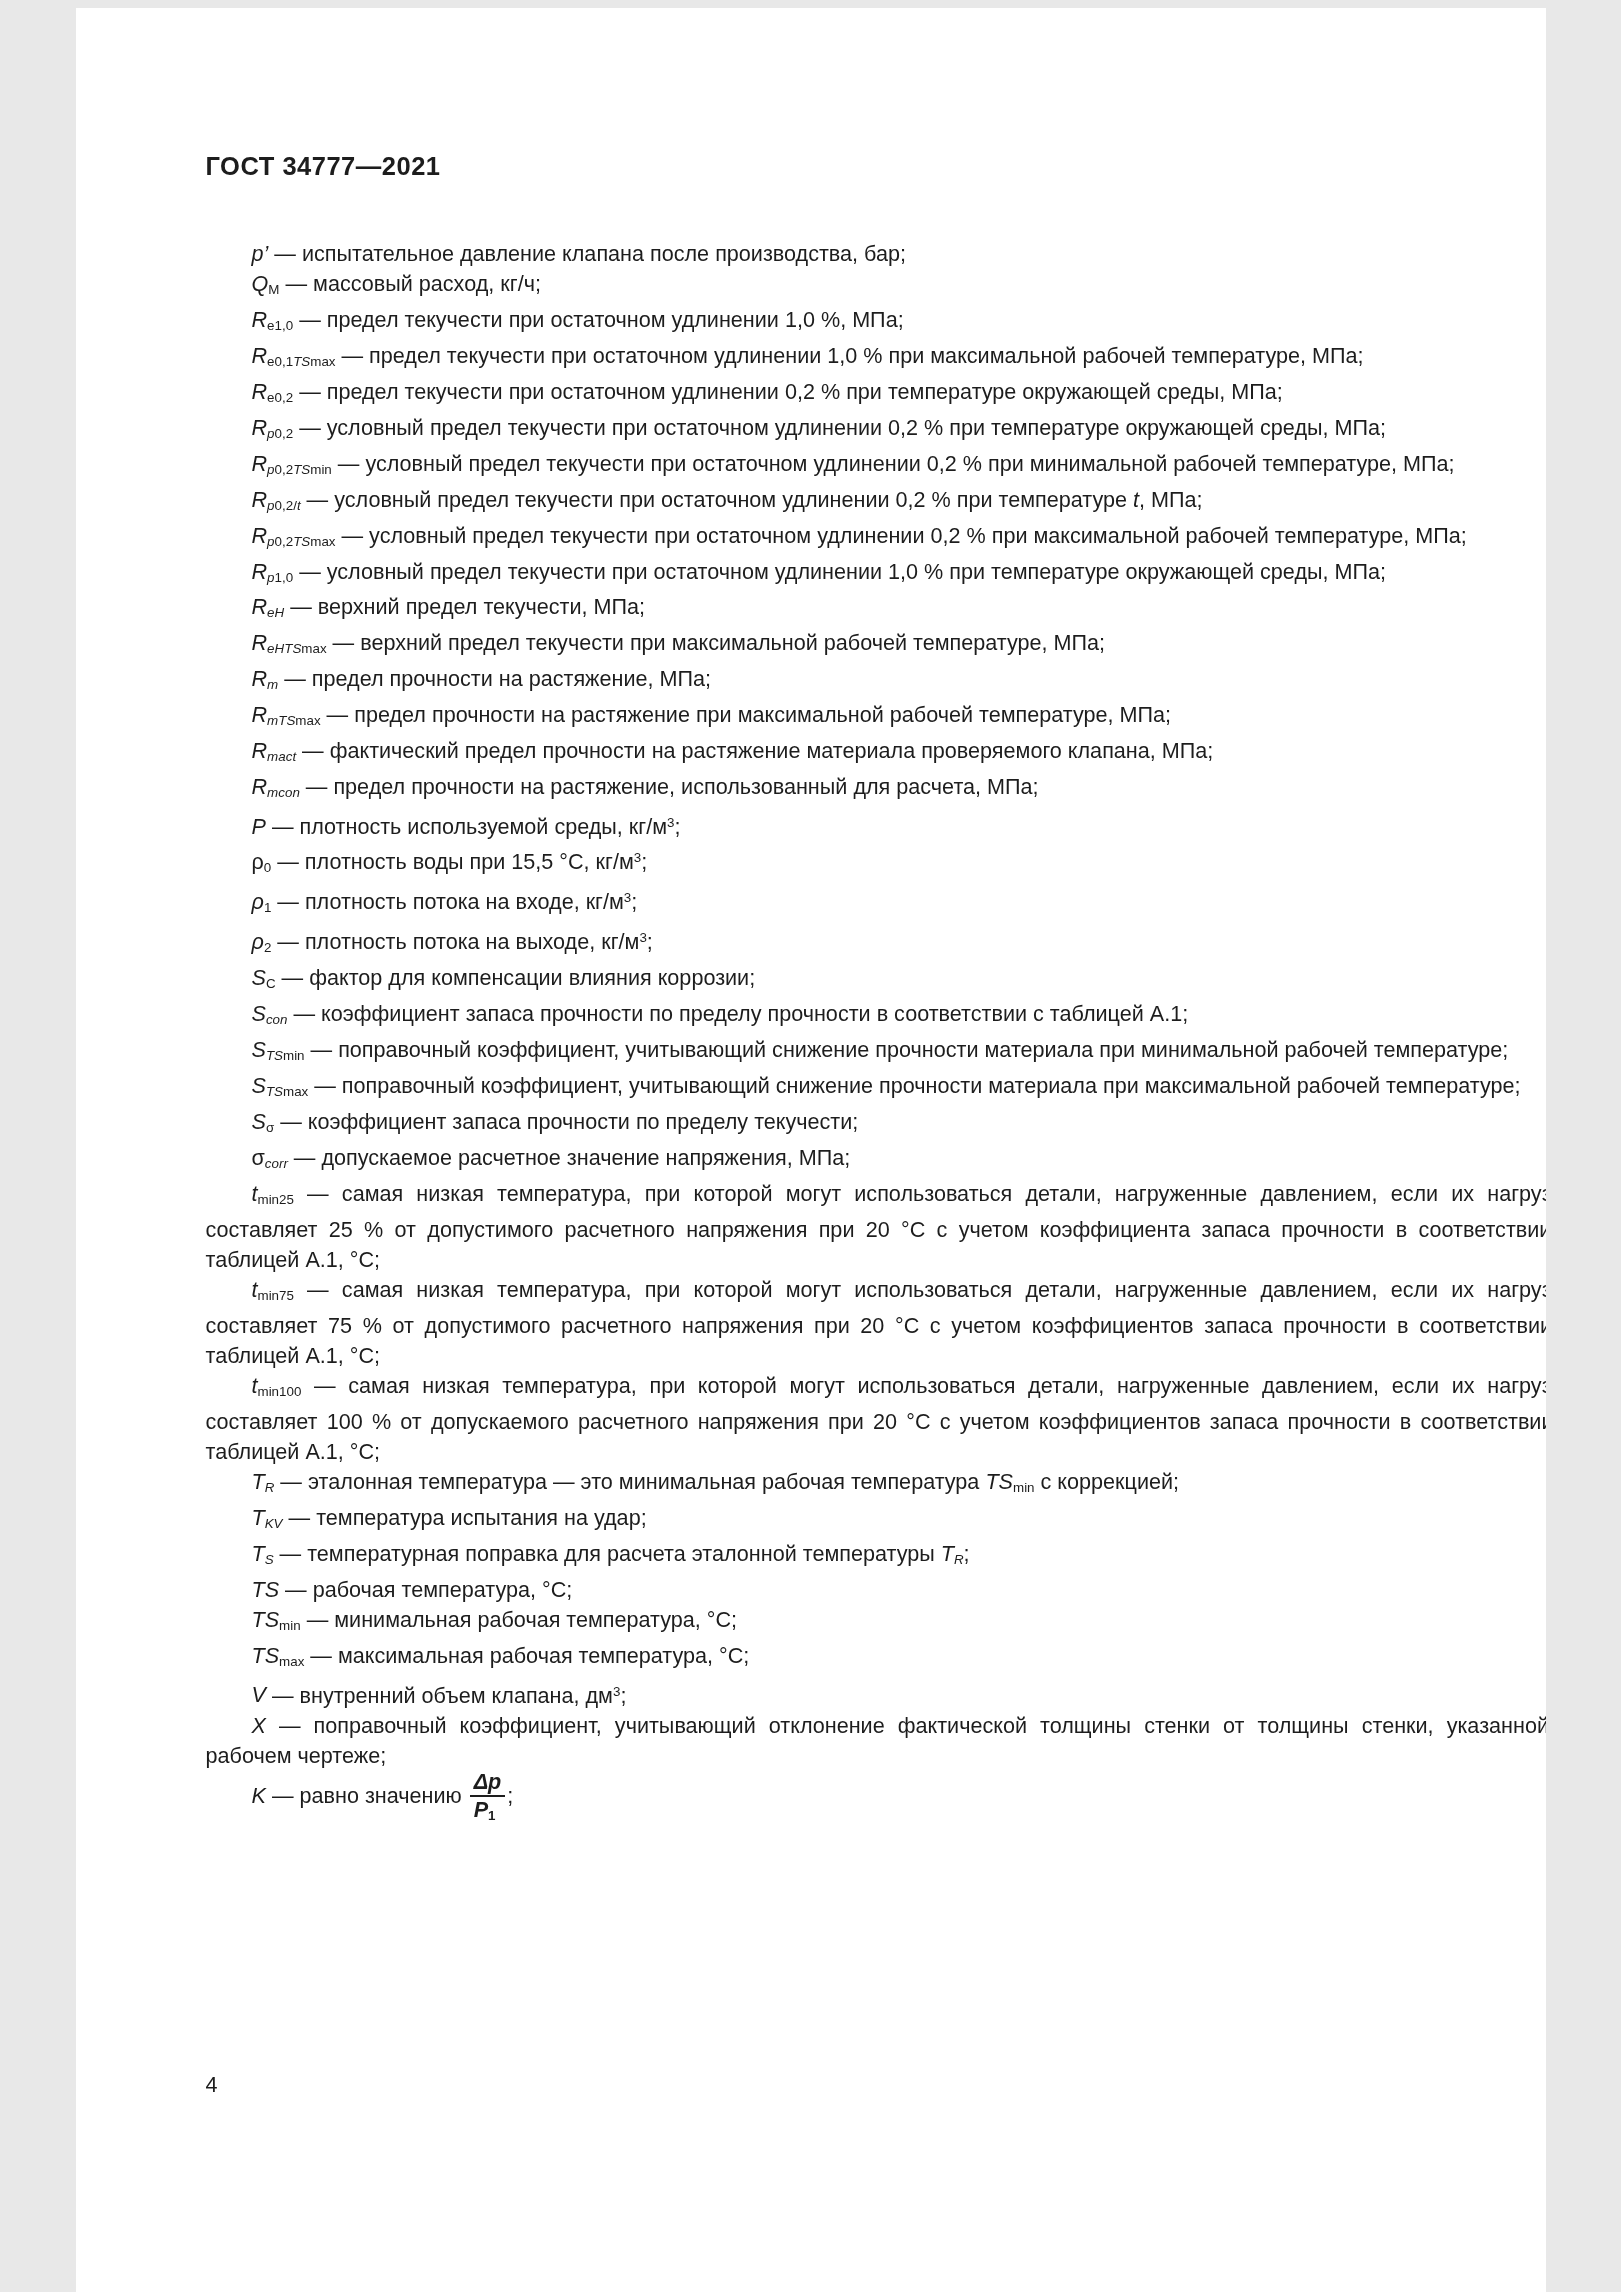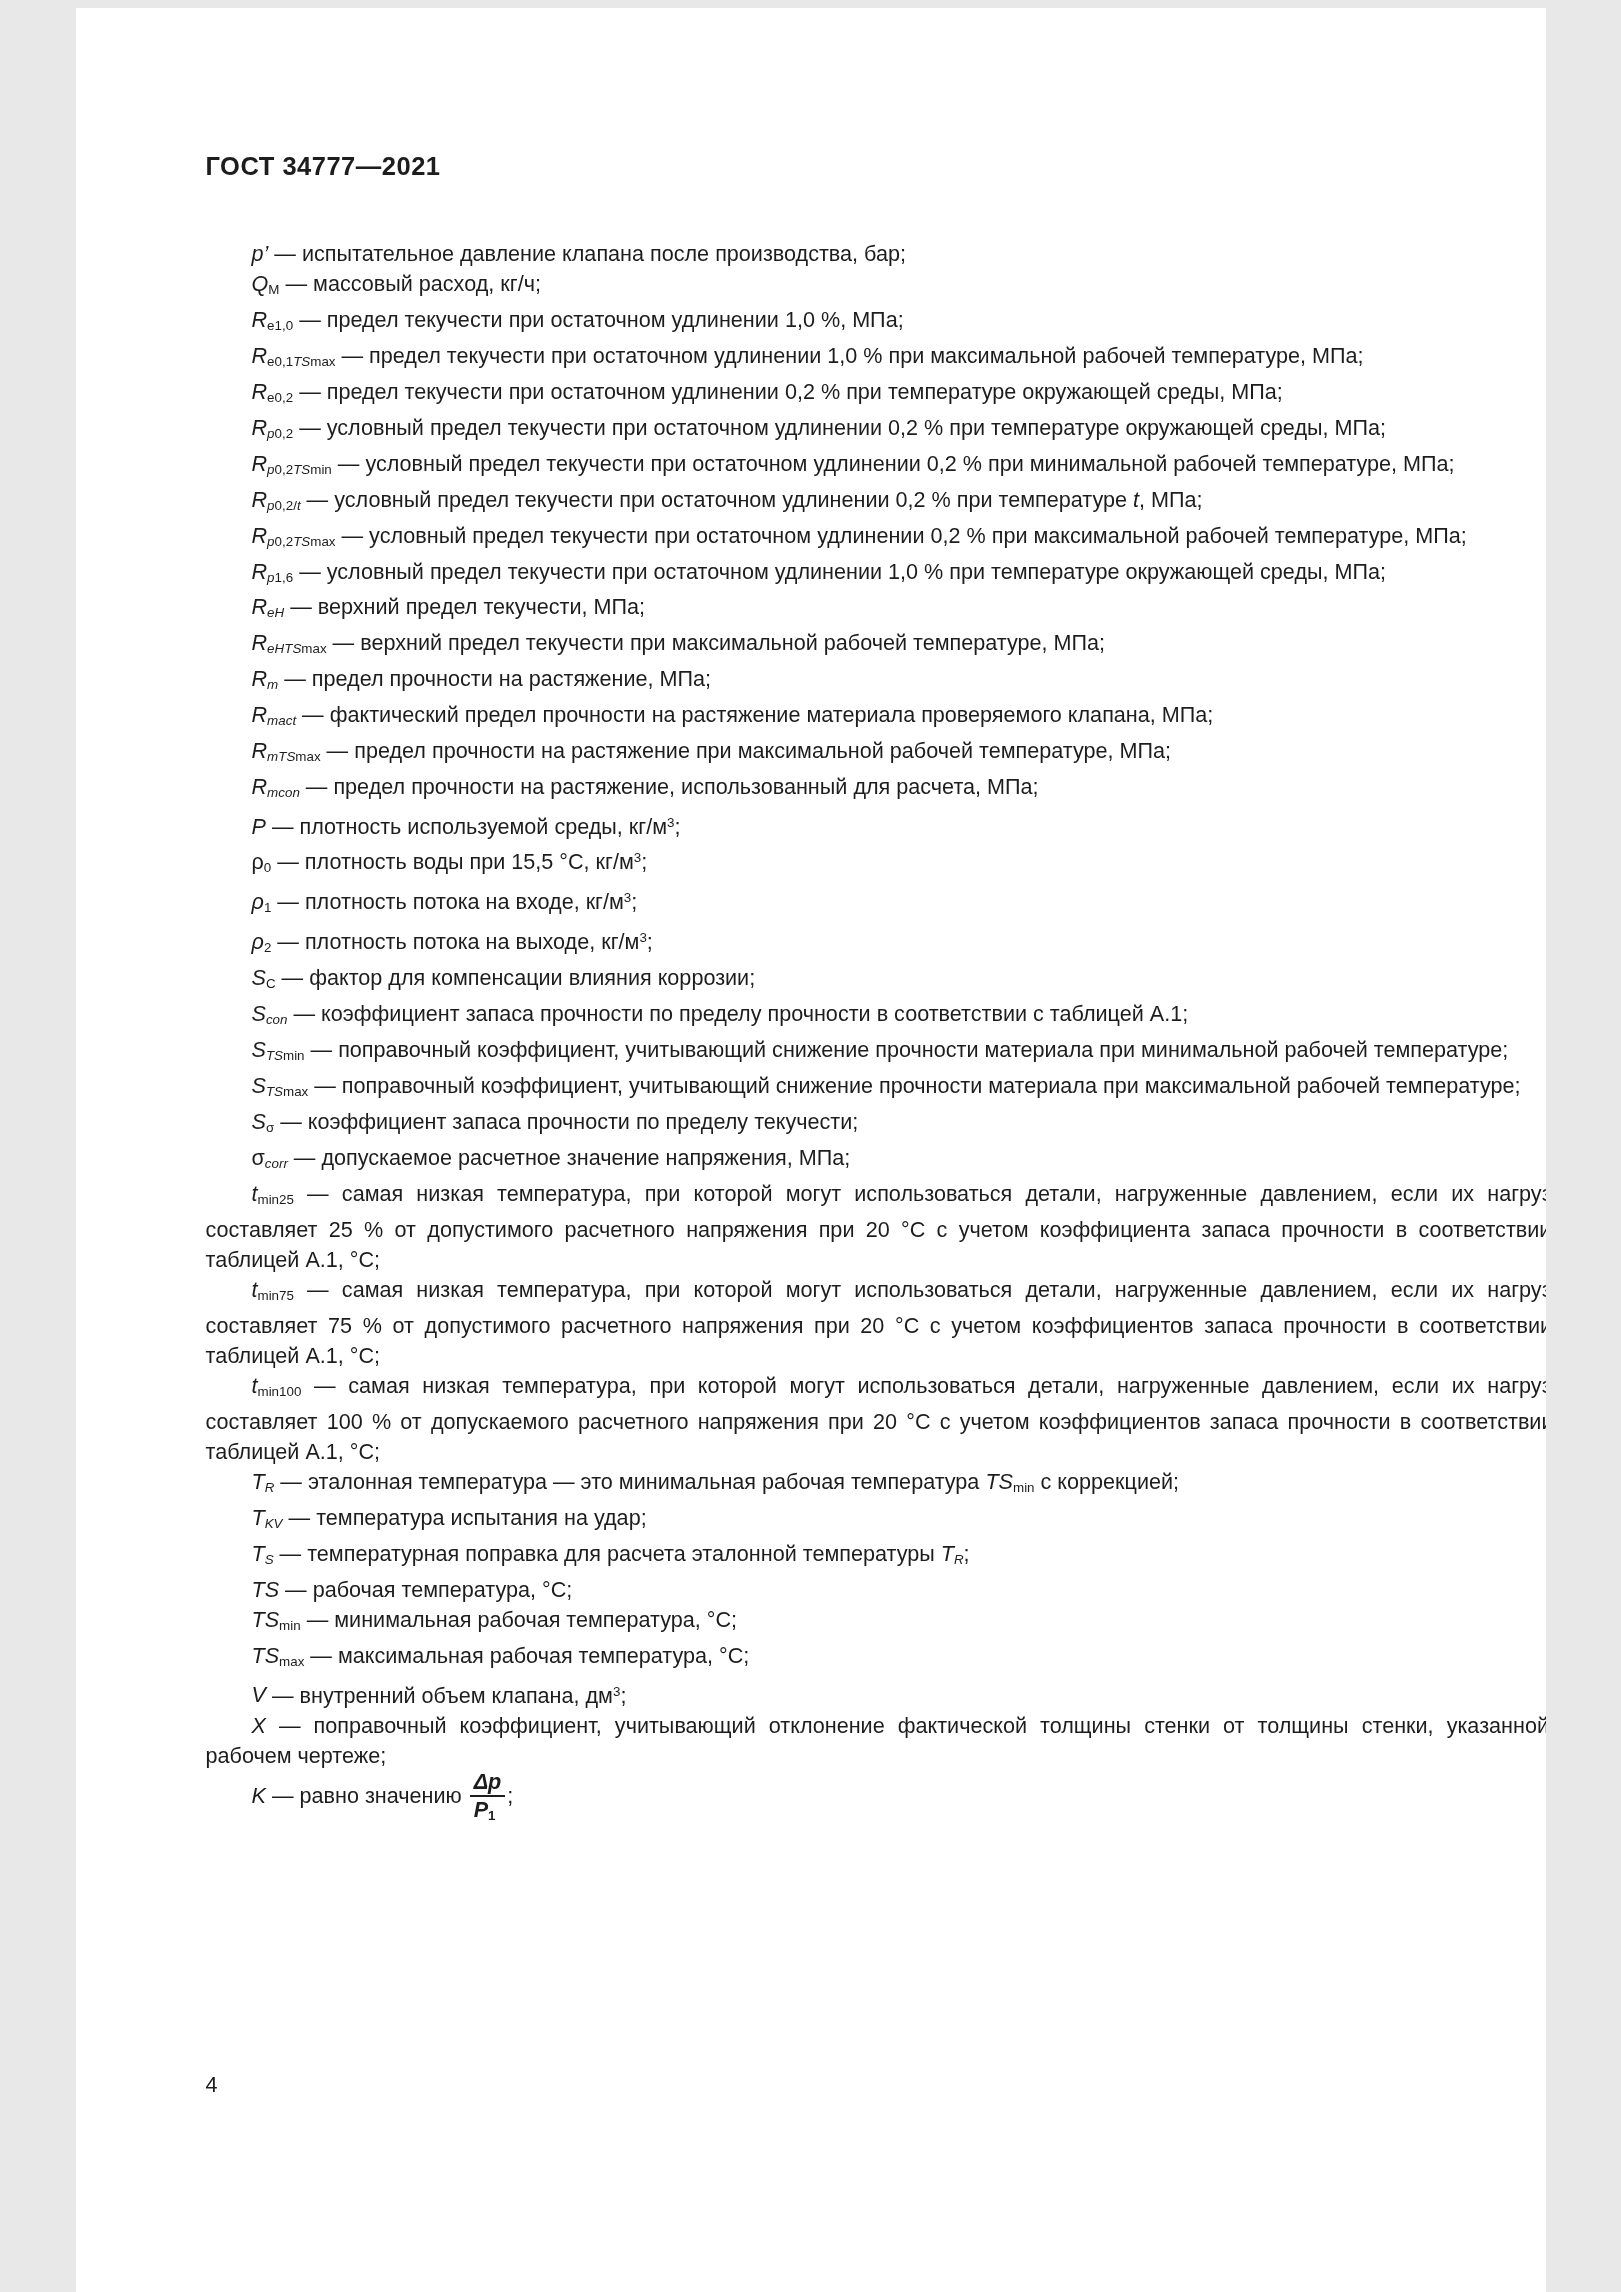--- a/index.html
+++ b/index.html
@@ -44,26 +44,26 @@
   <div class="defs" id="defs">
       <p class="def"><span><span class="it">p’</span></span><span><span> — испытательное давление клапана после производства, бар;</span></span></p>
       <p class="def"><span><span class="it">Q</span><span class="sb">М</span></span><span><span> — массовый расход, кг/ч;</span></span></p>
       <p class="def"><span><span class="it">R</span><span class="sb">e1,0</span></span><span><span> — предел текучести при остаточном удлинении 1,0 %, МПа;</span></span></p>
       <p class="def"><span><span class="it">R</span><span class="sb">e0,1</span><span class="sb it">TS</span><span class="sb">max</span></span><span><span> — предел текучести при остаточном удлинении 1,0 % при максимальной рабочей температуре, МПа;</span></span></p>
       <p class="def"><span><span class="it">R</span><span class="sb">e0,2</span></span><span><span> — предел текучести при остаточном удлинении 0,2 % при температуре окружающей среды, МПа;</span></span></p>
       <p class="def"><span><span class="it">R</span><span class="sb it">p</span><span class="sb">0,2</span></span><span><span> — условный предел текучести при остаточном удлинении 0,2 % при температуре окружающей среды, МПа;</span></span></p>
       <p class="def"><span><span class="it">R</span><span class="sb it">p</span><span class="sb">0,2</span><span class="sb it">TS</span><span class="sb">min</span></span><span><span> — условный предел текучести при остаточном удлинении 0,2 % при минимальной рабочей температуре, МПа;</span></span></p>
       <p class="def"><span><span class="it">R</span><span class="sb it">p</span><span class="sb">0,2/</span><span class="sb it">t</span></span><span><span> — условный предел текучести при остаточном удлинении 0,2 % при температуре </span><span class="it">t</span><span>, МПа;</span></span></p>
       <p class="def"><span><span class="it">R</span><span class="sb it">p</span><span class="sb">0,2</span><span class="sb it">TS</span><span class="sb">max</span></span><span><span> — условный предел текучести при остаточном удлинении 0,2 % при максимальной рабочей температуре, МПа;</span></span></p>
-      <p class="def"><span><span class="it">R</span><span class="sb it">p</span><span class="sb">1,6</span></span><span><span> — условный предел текучести при остаточном удлинении 1,0 % при температуре окружающей среды, МПа;</span></span></p>
+      <p class="def"><span><span class="it">R</span><span class="sb it">p</span><span class="sb">1,0</span></span><span><span> — условный предел текучести при остаточном удлинении 1,0 % при температуре окружающей среды, МПа;</span></span></p>
       <p class="def"><span><span class="it">R</span><span class="sb it">eH</span></span><span><span> — верхний предел текучести, МПа;</span></span></p>
       <p class="def"><span><span class="it">R</span><span class="sb it">eHTS</span><span class="sb">max</span></span><span><span> — верхний предел текучести при максимальной рабочей температуре, МПа;</span></span></p>
       <p class="def"><span><span class="it">R</span><span class="sb it">m</span></span><span><span> — предел прочности на растяжение, МПа;</span></span></p>
+      <p class="def"><span><span class="it">R</span><span class="sb it">mTS</span><span class="sb">max</span></span><span><span> — предел прочности на растяжение при максимальной рабочей температуре, МПа;</span></span></p>
       <p class="def"><span><span class="it">R</span><span class="sb it">mact</span></span><span><span> — фактический предел прочности на растяжение материала проверяемого клапана, МПа;</span></span></p>
-      <p class="def"><span><span class="it">R</span><span class="sb it">mTS</span><span class="sb">max</span></span><span><span> — предел прочности на растяжение при максимальной рабочей температуре, МПа;</span></span></p>
       <p class="def"><span><span class="it">R</span><span class="sb it">mcon</span></span><span><span> — предел прочности на растяжение, использованный для расчета, МПа;</span></span></p>
       <p class="def"><span><span class="it">P</span></span><span><span> — плотность используемой среды, кг/м</span><span class="sp">3</span><span>;</span></span></p>
       <p class="def"><span><span>ρ</span><span class="sb">0</span></span><span><span> — плотность воды при 15,5 °С, кг/м</span><span class="sp">3</span><span>;</span></span></p>
       <p class="def"><span><span class="it">ρ</span><span class="sb">1</span></span><span><span> — плотность потока на входе, кг/м</span><span class="sp">3</span><span>;</span></span></p>
       <p class="def"><span><span class="it">ρ</span><span class="sb">2</span></span><span><span> — плотность потока на выходе, кг/м</span><span class="sp">3</span><span>;</span></span></p>
       <p class="def"><span><span class="it">S</span><span class="sb">C</span></span><span><span> — фактор для компенсации влияния коррозии;</span></span></p>
       <p class="def"><span><span class="it">S</span><span class="sb it">con</span></span><span><span> — коэффициент запаса прочности по пределу прочности в соответствии с таблицей А.1;</span></span></p>
       <p class="def"><span><span class="it">S</span><span class="sb it">TS</span><span class="sb">min</span></span><span><span> — поправочный коэффициент, учитывающий снижение прочности материала при минимальной рабочей температуре;</span></span></p>
       <p class="def"><span><span class="it">S</span><span class="sb it">TS</span><span class="sb">max</span></span><span><span> — поправочный коэффициент, учитывающий снижение прочности материала при максимальной рабочей температуре;</span></span></p>
       <p class="def"><span><span class="it">S</span><span class="sb">σ</span></span><span><span> — коэффициент запаса прочности по пределу текучести;</span></span></p>

